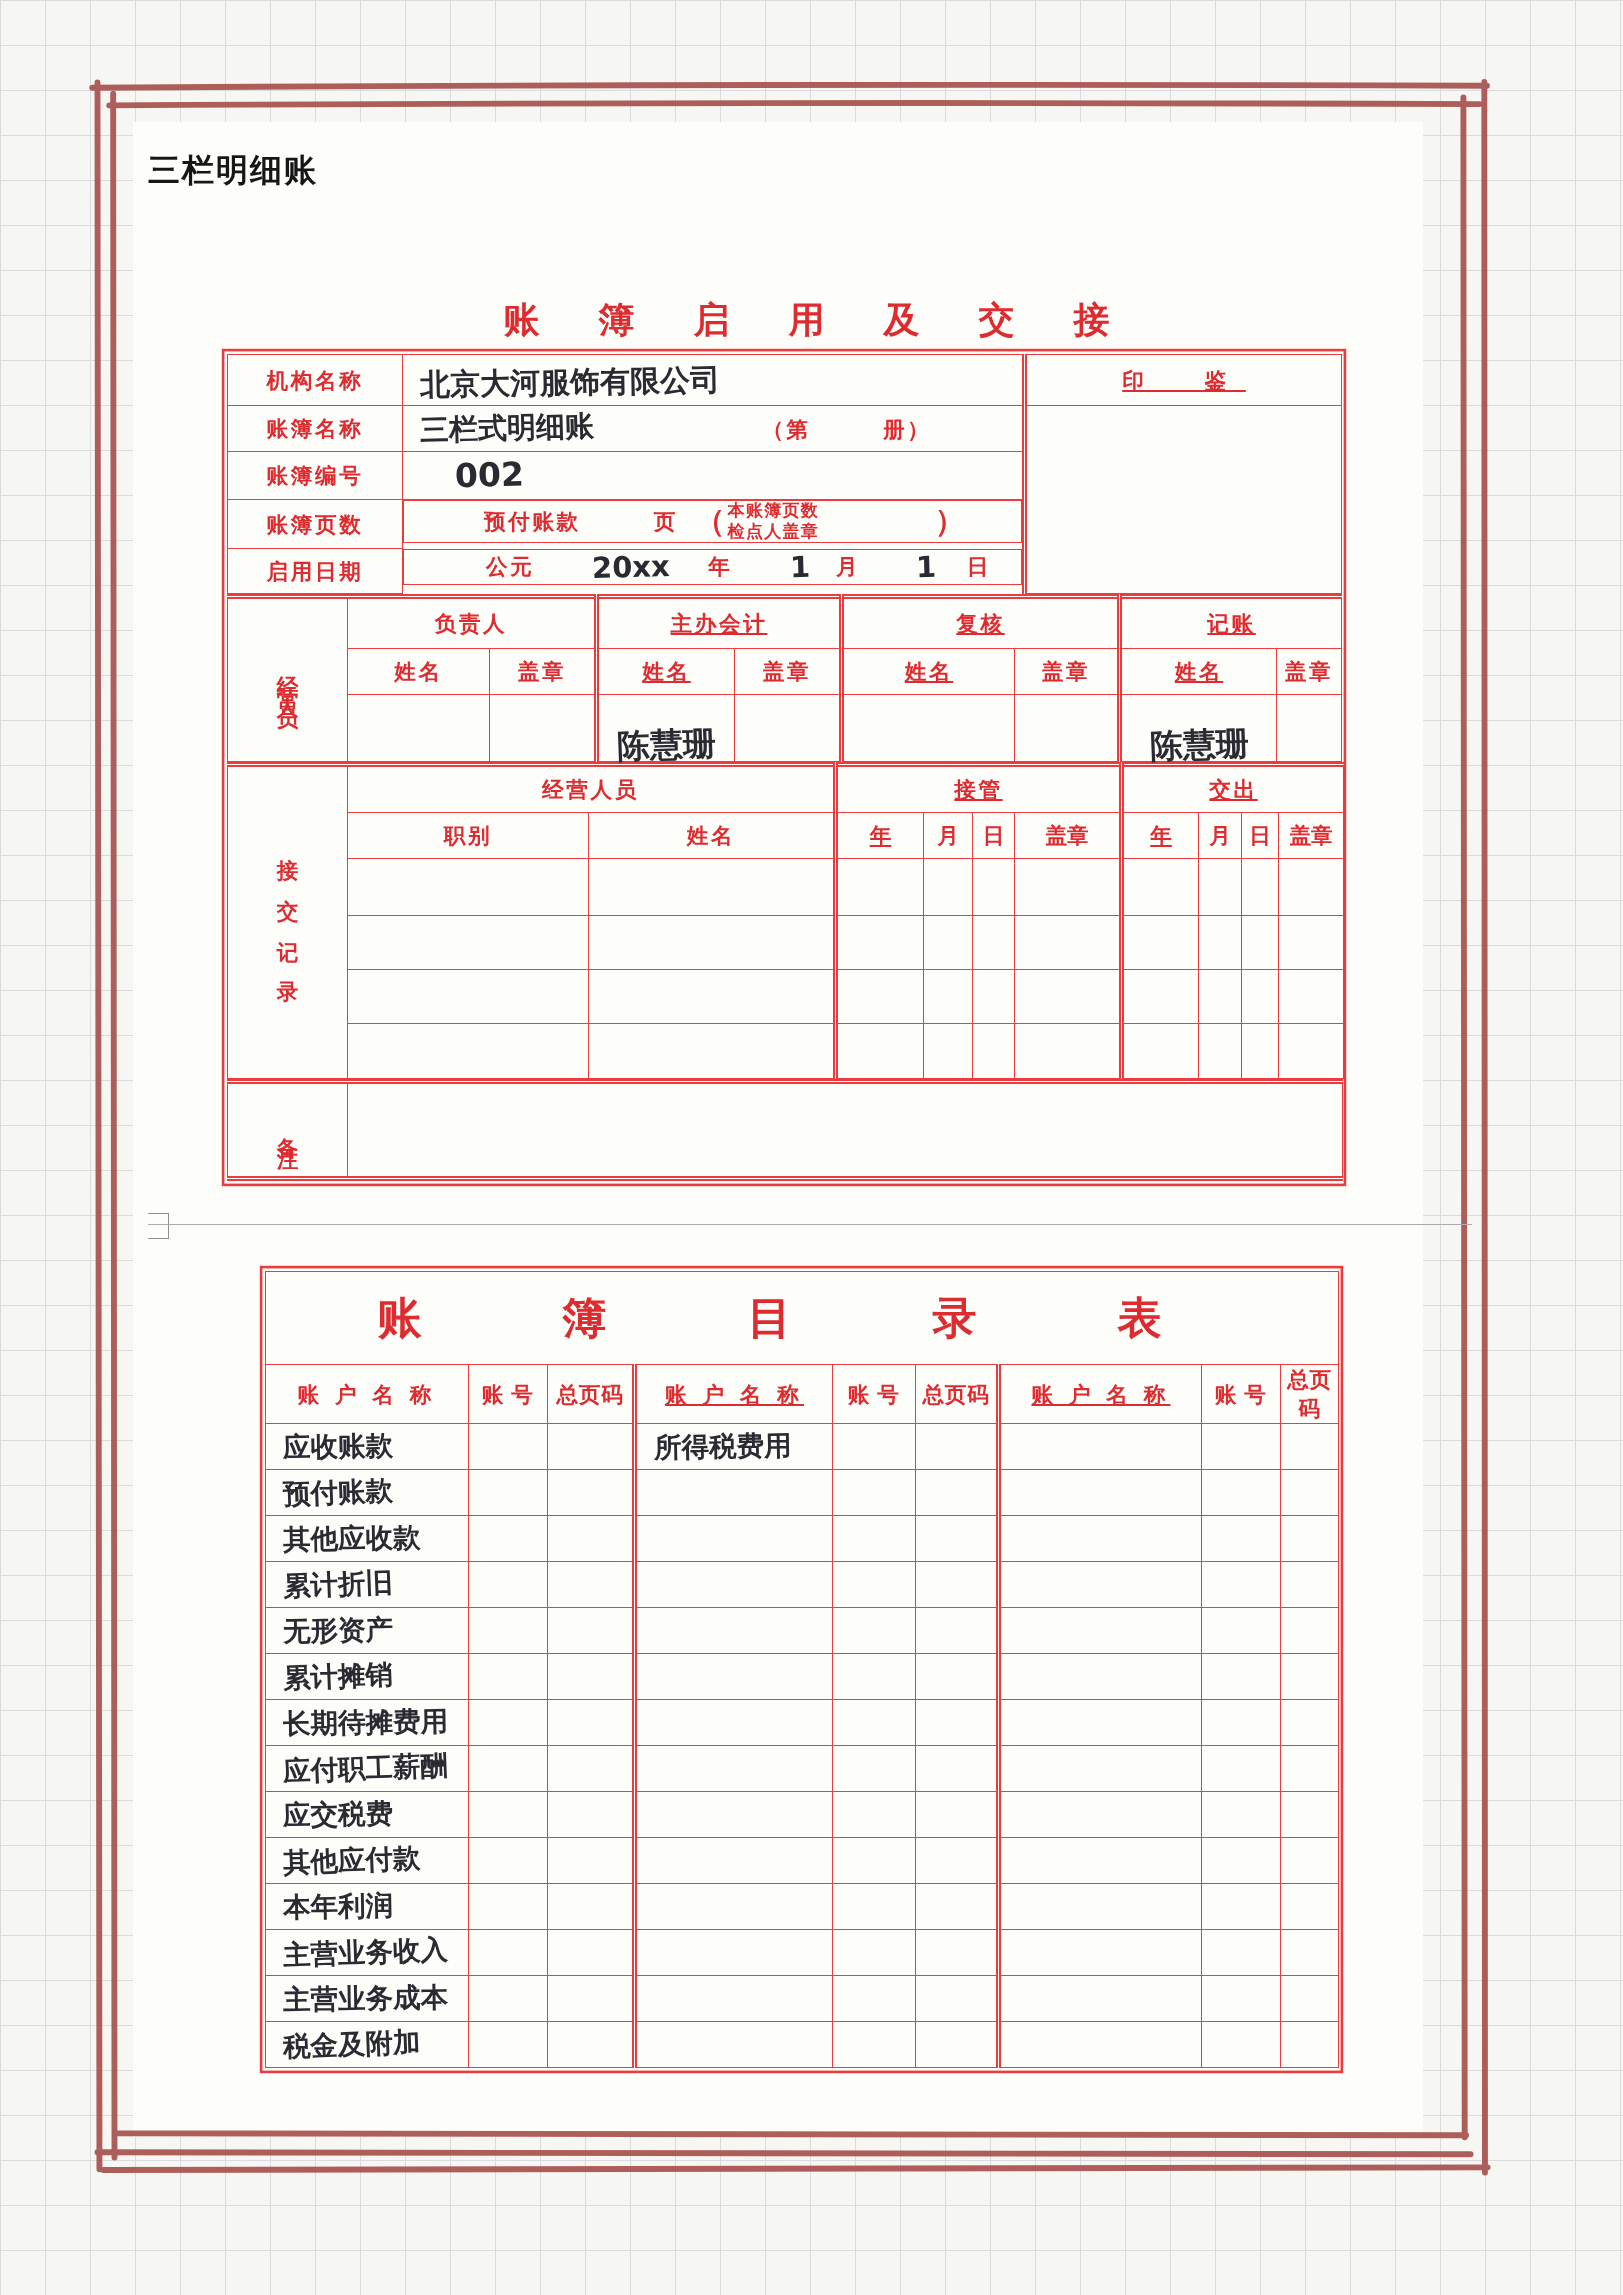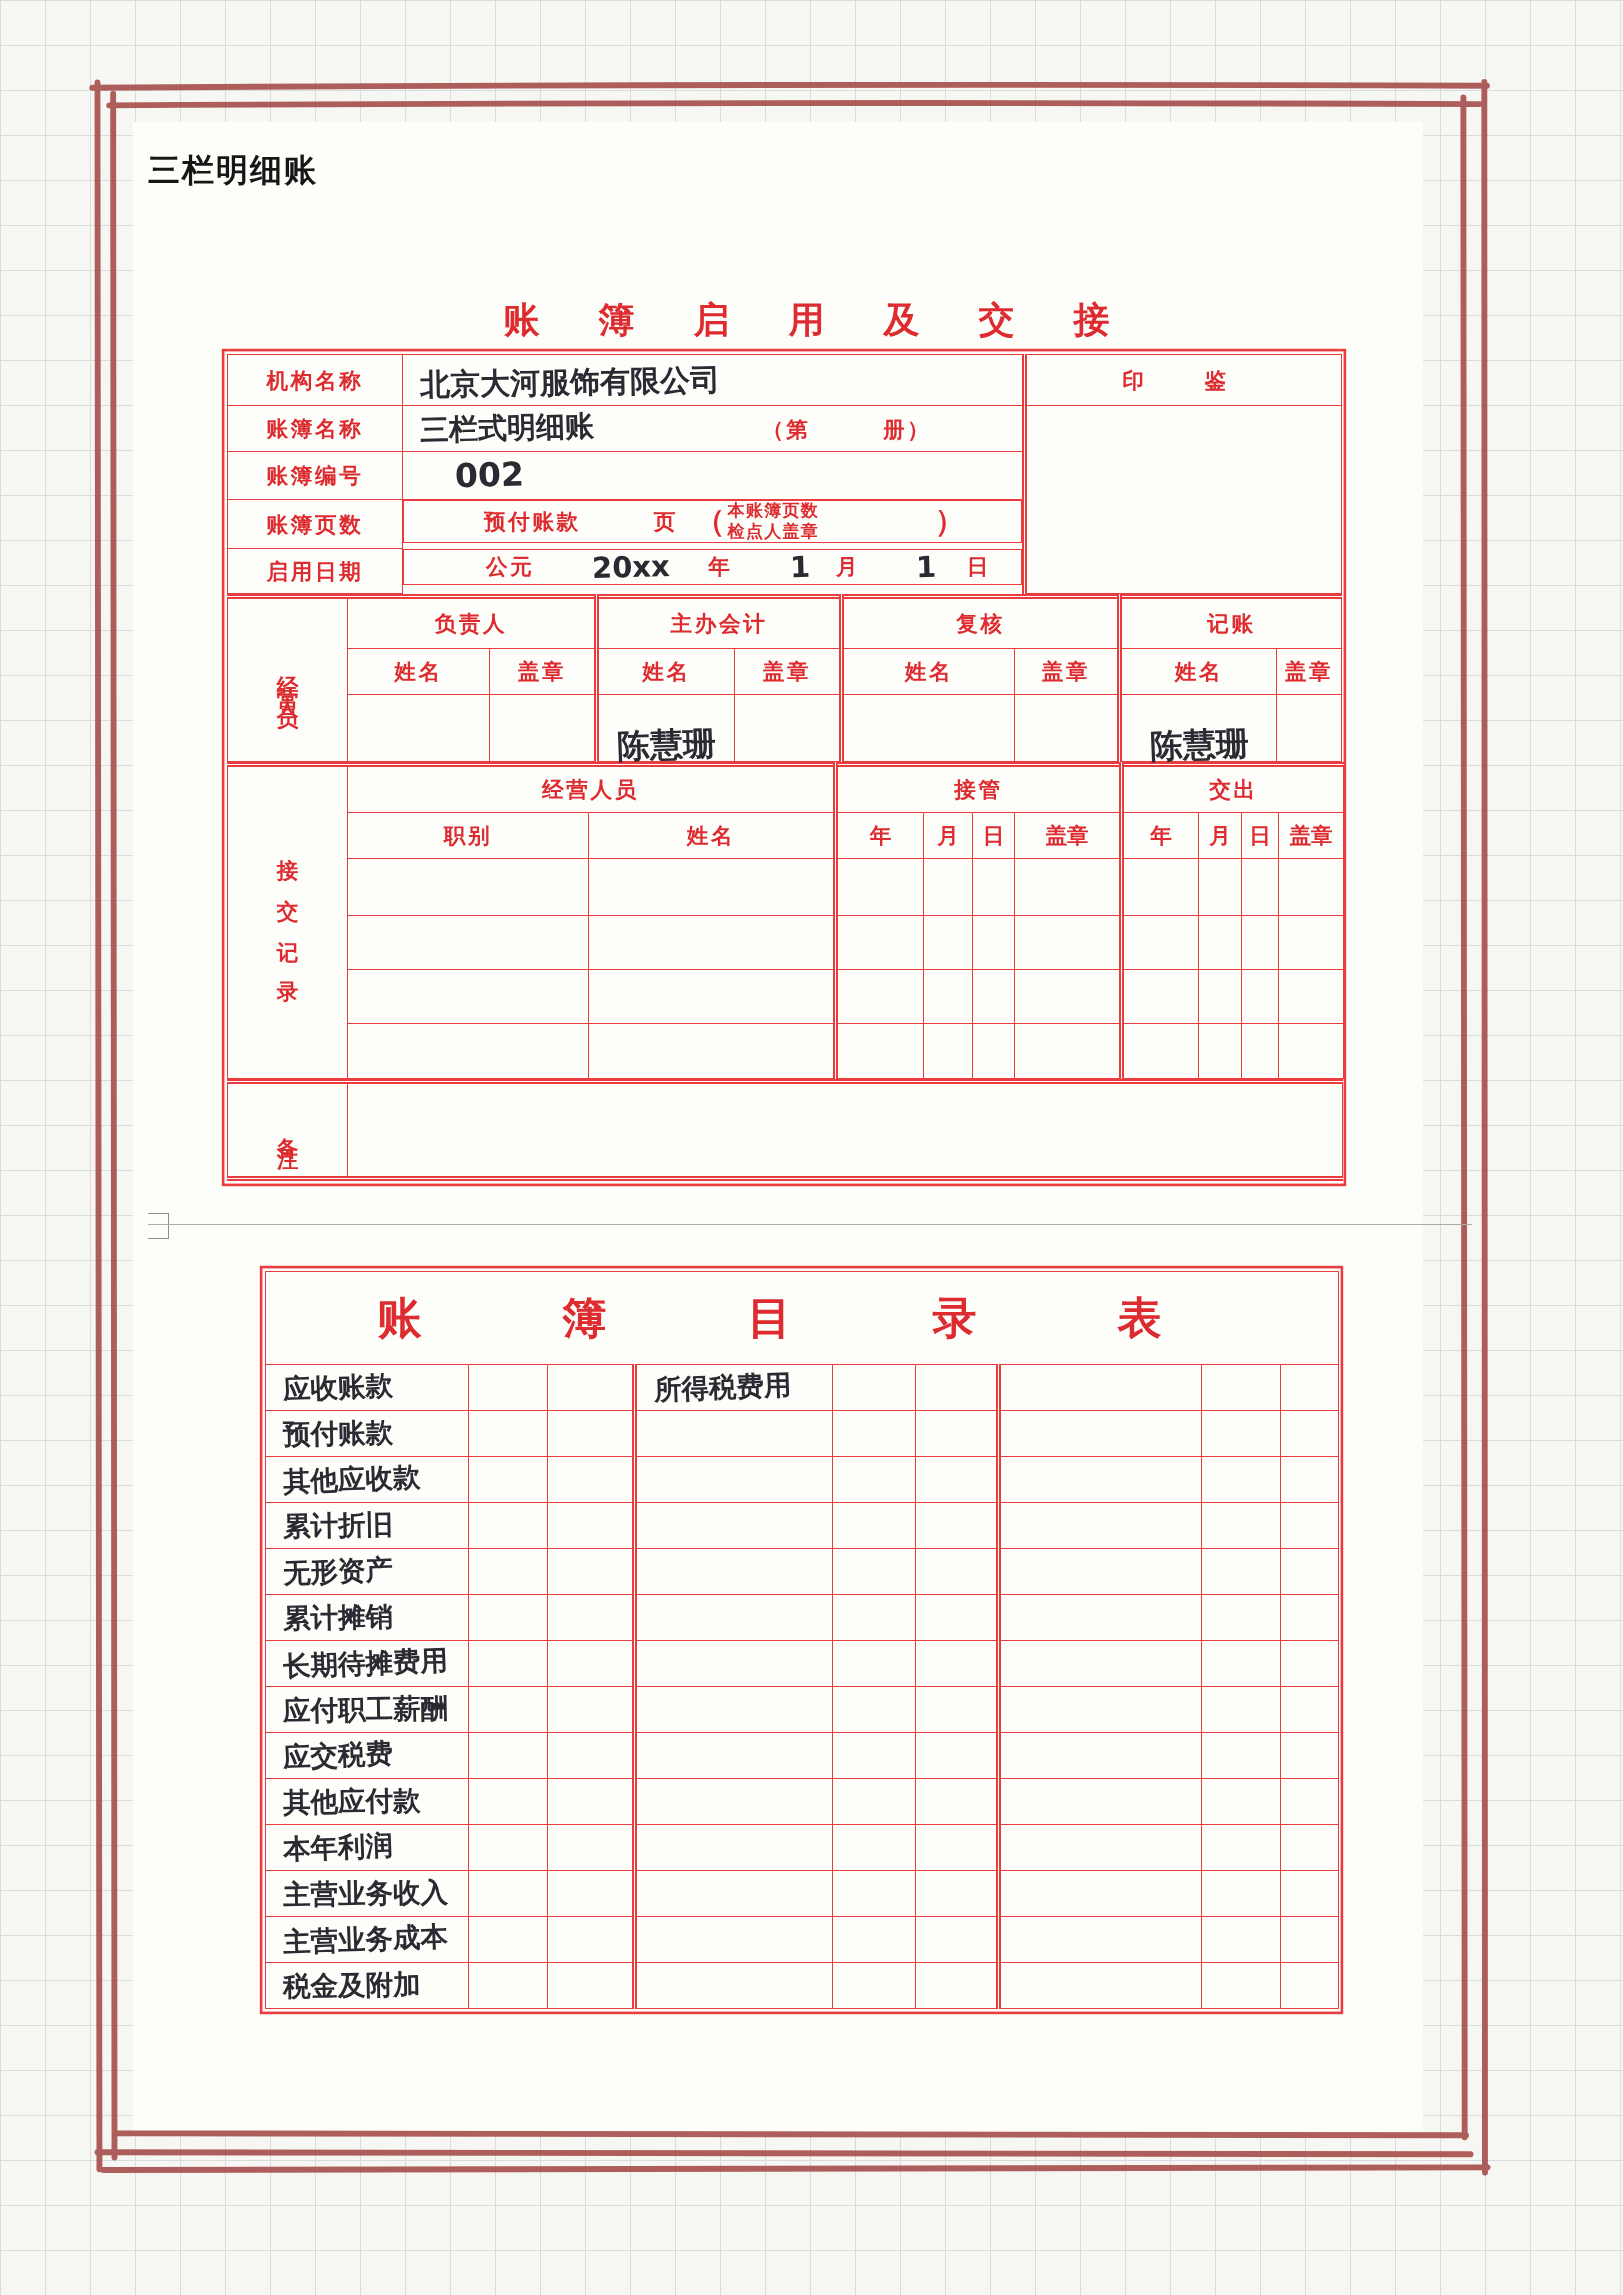--- a/index.html
+++ b/index.html
@@ -23,21 +23,21 @@
   }
 
   
   .formbox{position:absolute;background:#fdfdfa;
     box-shadow:0 0 0 2.6px #fdfdfa, 0 0 0 5.2px var(--red);}
   :root{--red:#ea3b3e;--redtext:#dd2b2f;--ink:#2a2a32;--pink:#f2a4af;}
   table{border-collapse:collapse;table-layout:fixed;margin:0;width:100%;}
   td{border:1.6px solid var(--red);padding:0;vertical-align:middle;overflow:visible;}
   .rl{color:var(--redtext);font-weight:700;text-align:center;
       font-family:"Liberation Serif", serif;font-size:21.6px;letter-spacing:2.6px;}
-  .dl{border-left:5.9px double var(--red) !important;}
+  .dl{border-left:5.9px double var(--red) !important;text-decoration:underline;}
   .sep-top{border-top:5.9px double var(--red);}
   .sep-bottom{border-bottom:5.9px double var(--red);}
   .side{writing-mode:vertical-rl;text-orientation:upright;text-align:center;
       color:var(--redtext);font-weight:700;font-family:"Liberation Serif", serif;
       font-size:21.6px;}
   .side.s-b{letter-spacing:10.5px;}
   .side.s-c{letter-spacing:41px;}
   .side.s-d{letter-spacing:9.2px;}
 
   .hw{font-family:"DejaVu Sans", sans-serif;color:var(--ink);font-weight:600;
@@ -350,20 +350,31 @@
         <col style="width:83px">
         <col style="width:83px">
       <col style="width:203px">
         <col style="width:79px">
         <col style="width:58px">
     </colgroup>
     <tbody>
         <tr style="height:93px">
       <td colspan="9" class="f2title">账 簿 目 录 表</td>
     </tr>
+    <tr style="height:52px">
+      <td class="rl hdr">账 户 名 称</td>
+      <td class="rl" style="letter-spacing:1.3px;">账 号</td>
+      <td class="rl" style="letter-spacing:0.7px;">总页码</td>
+      <td class="rl hdr dl">账 户 名 称</td>
+      <td class="rl" style="letter-spacing:1.3px;">账 号</td>
+      <td class="rl" style="letter-spacing:0.7px;">总页码</td>
+      <td class="rl hdr dl">账 户 名 称</td>
+      <td class="rl" style="letter-spacing:1.3px;">账 号</td>
+      <td class="rl" style="letter-spacing:0.7px;">总页码</td>
+    </tr>
 
     <tr style="height:46px">
       <td class="hwcell"><span class="hw hw2">应收账款</span></td>
       <td></td>
           <td></td>
       <td class="dl hwcell"><span class="hw hw2">所得税费用</span></td>
       <td></td>
           <td></td>
       <td class="dl"></td>
           <td></td>

